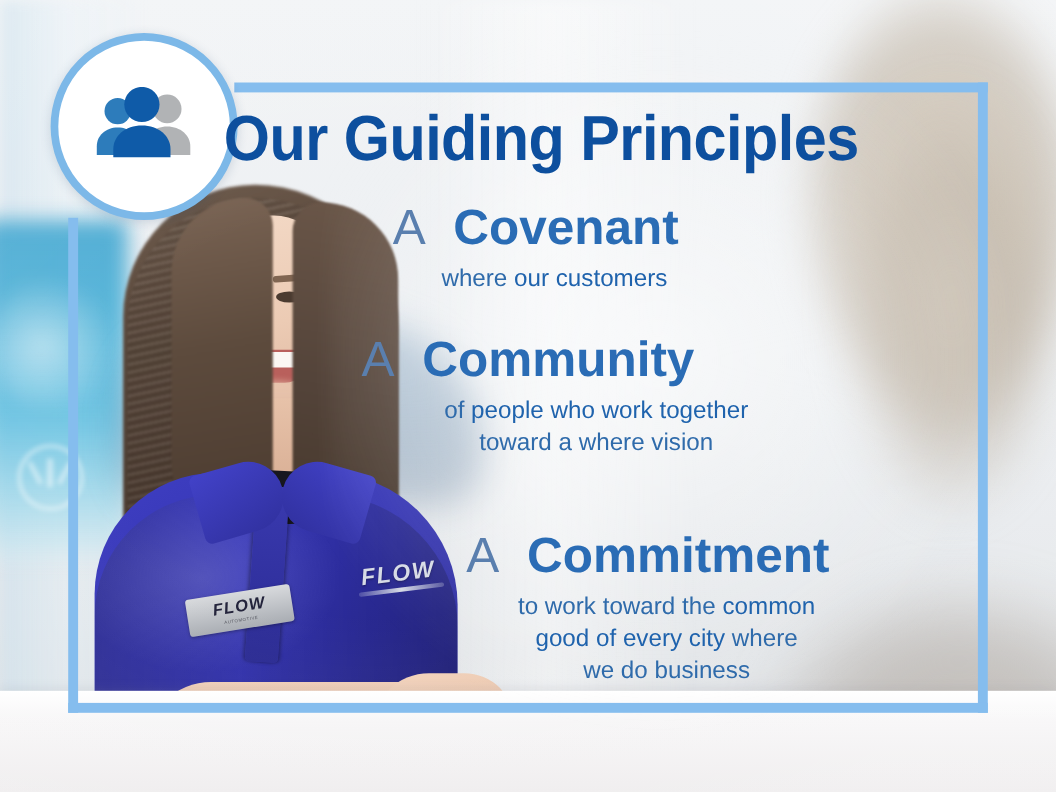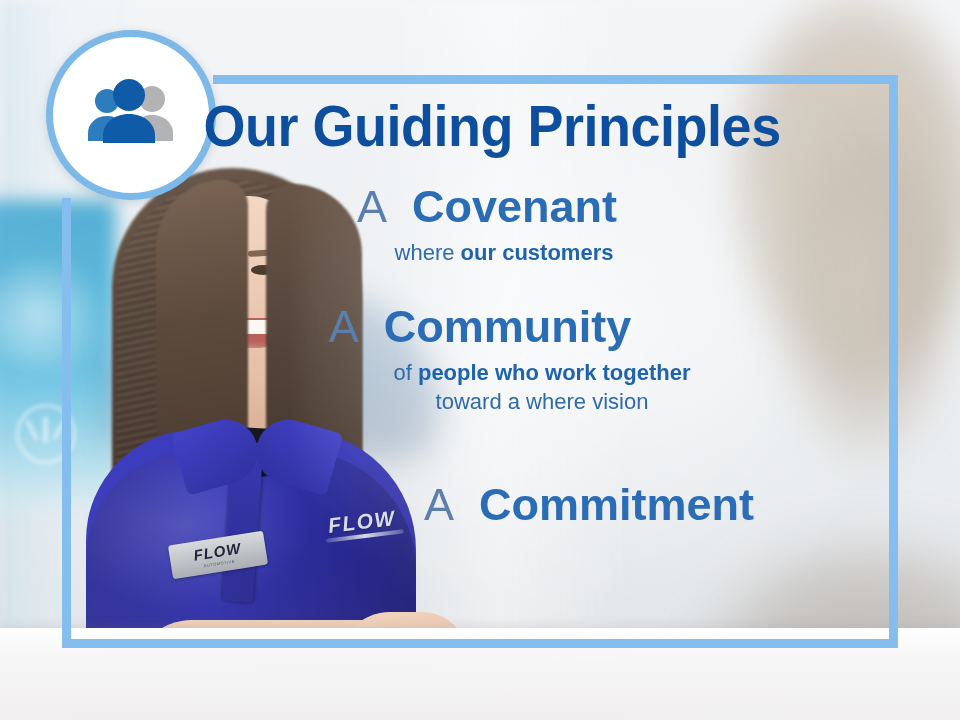--- a/index.html
+++ b/index.html
@@ -309,21 +309,21 @@
     font-family:"Liberation Sans","DejaVu Sans",sans-serif;
     font-size:45px;line-height:1.06;white-space:nowrap;
   }
   .head .art{font-weight:normal;color:#5a7fae;}
   .head .word{font-weight:bold;color:#2a6cb5;}
 
   .sub{
     font-family:"Liberation Sans","DejaVu Sans",sans-serif;
     font-size:22px;line-height:1.32;color:#2f6bab;margin-top:7px;
   }
-  .sub b{font-weight:bold;color:#1f63ad;}
+  .sub b{font-weight:normal;color:#1f63ad;}
 
   .b1 .head{padding-left:14px;}
   .b1 .sub{padding-left:48px;}
   .b2 .head{}
   .b2 .sub{padding-left:124px;}
   .b3 .head{padding-left:218px;}
   .b3 .sub{padding-left:252px;}
 </style>
 </head>
 <body>
@@ -437,16 +437,21 @@
         <div><span>of </span><b>people who work together</b></div>
         <div><span>toward a where vision</span></div>
       </div>
     </div>
 
     <div class="block b3">
       <div class="head">
         <span class="art">A&nbsp;</span>
         <span class="word">Commitment</span>
       </div>
+      <div class="sub">
+        <div><span>to work toward the </span><b>common</b></div>
+        <div><b>good of every city</b><span> where</span></div>
+        <div><span>we do business</span></div>
+      </div>
     </div>
   </div>
 
 </div>
 
 </body></html>

